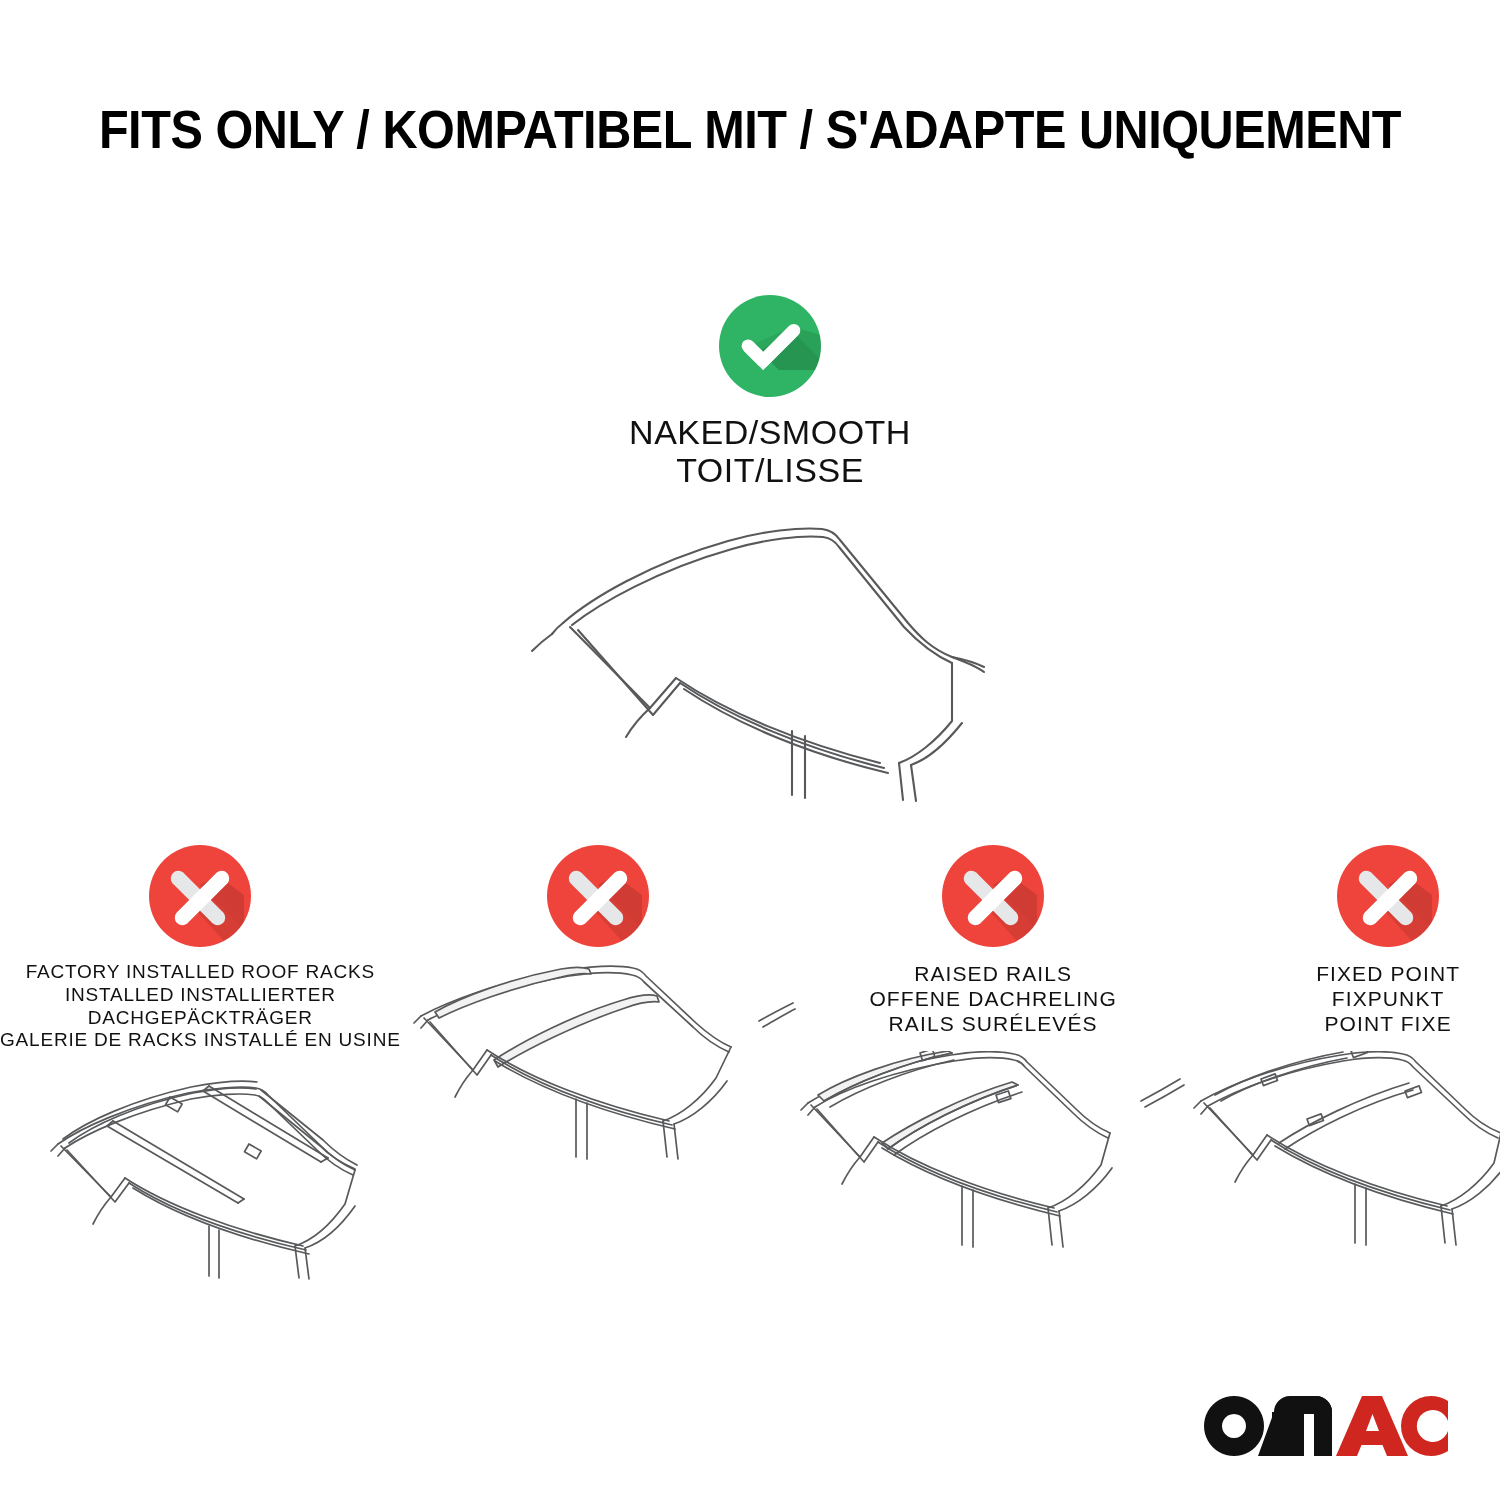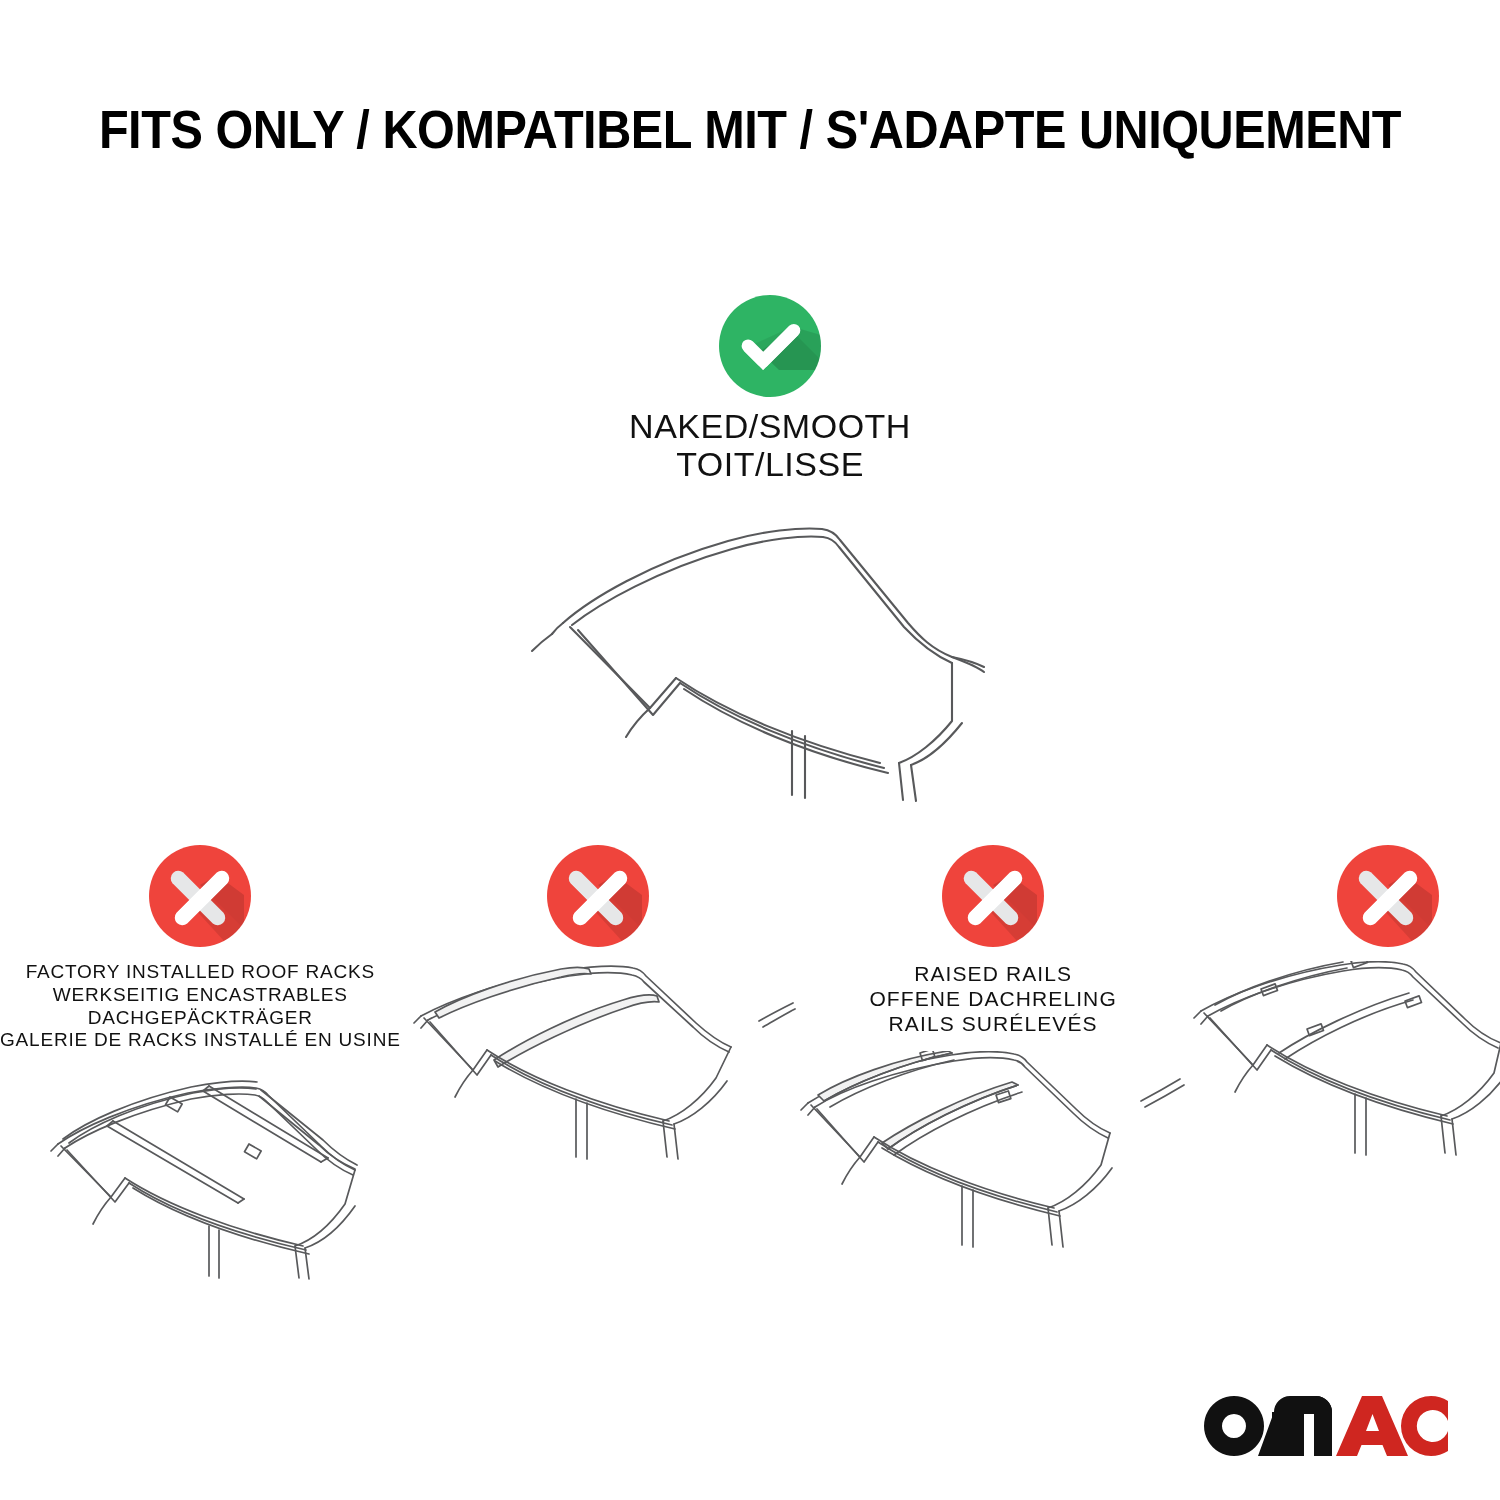--- a/index.html
+++ b/index.html
@@ -52,21 +52,21 @@
     height: 102px;
     border-radius: 50%;
     overflow: hidden;
     display: block;
   }
   .badge.green { background: #2eb464; }
   .badge.red   { background: #ef443c; }
   .badge svg { position: absolute; left: 0; top: 0; }
 
   .approved-labels {
-    margin-top: 10px;
+    margin-top: 16px;
     font-size: 34px;
     line-height: 1.12;
     font-weight: 300;
     letter-spacing: 0.5px;
     color: #111;
   }
   .approved-labels div { white-space: nowrap; }
 
   
   .main-art {
@@ -191,21 +191,21 @@
       <svg width="102" height="102" viewBox="0 0 102 102" aria-hidden="true">
         <path d="M51 40 L95 84 L95 50 L68 30 Z" fill="#000" opacity="0.13"></path>
         <path d="M58 47 L96 85 L75 96 L44 62 Z" fill="#000" opacity="0.10"></path>
         <path d="M34.2 27.5 a7.6 7.6 0 0 0 -10.7 10.7 L63.8 78.5 a7.6 7.6 0 0 0 10.7 -10.7 Z" fill="#e6e7e8"></path>
         <path d="M67.8 27.5 a7.6 7.6 0 0 1 10.7 10.7 L38.2 78.5 a7.6 7.6 0 0 1 -10.7 -10.7 Z" fill="#ffffff"></path>
       </svg>
     </span>
 
     <div class="col-labels tight">
       <div>FACTORY INSTALLED ROOF RACKS</div>
-      <div>WERKSEITIG ENCASTRABLES</div>
+      <div>INSTALLED INSTALLIERTER</div>
       <div>DACHGEPÄCKTRÄGER</div>
       <div>GALERIE DE RACKS INSTALLÉ EN USINE</div>
     </div>
 
     <div class="col-art">
       <svg width="395" height="215" viewBox="0 0 395 215" aria-hidden="true">
         <g fill="none" stroke="#58595b" stroke-width="1.7" stroke-linecap="round" stroke-linejoin="round">
 
           <path d="M55 78 C78 62 125 40 185 27 C210 22 238 20 253 22 C258 23 262 25 265 29 L318 80 C328 90 338 98 352 104"></path>
           <path d="M62 82 C86 66 131 46 188 33 C213 28 238 27 252 29 C257 30 260 32 263 35 L314 84 C324 94 334 102 350 109"></path>
@@ -355,20 +355,25 @@
   <div class="col">
     <span class="badge red">
       <svg width="102" height="102" viewBox="0 0 102 102" aria-hidden="true">
         <path d="M51 40 L95 84 L95 50 L68 30 Z" fill="#000" opacity="0.13"></path>
         <path d="M58 47 L96 85 L75 96 L44 62 Z" fill="#000" opacity="0.10"></path>
         <path d="M34.2 27.5 a7.6 7.6 0 0 0 -10.7 10.7 L63.8 78.5 a7.6 7.6 0 0 0 10.7 -10.7 Z" fill="#e6e7e8"></path>
         <path d="M67.8 27.5 a7.6 7.6 0 0 1 10.7 10.7 L38.2 78.5 a7.6 7.6 0 0 1 -10.7 -10.7 Z" fill="#ffffff"></path>
       </svg>
     </span>
 
+    <div class="col-labels">
+      <div>FIXED POINT</div>
+      <div>FIXPUNKT</div>
+      <div>POINT FIXE</div>
+    </div>
 
     <div class="col-art">
       <svg width="395" height="215" viewBox="0 0 395 215" aria-hidden="true">
         <g fill="none" stroke="#58595b" stroke-width="1.7" stroke-linecap="round" stroke-linejoin="round">
 
           <path d="M10 50 C38 34 88 14 150 4 C175 0 198 0 212 3 C218 4 222 7 225 11 L274 58 C284 68 294 76 310 82"></path>
           <path d="M17 55 C45 39 93 20 152 10 C176 6 198 6 211 9 C216 10 219 12 222 16 L271 62 C281 72 291 80 307 87"></path>
 
           <path d="M24 44 C52 28 100 10 152 1"></path>
           <path d="M30 50 C58 34 106 16 156 7"></path>

